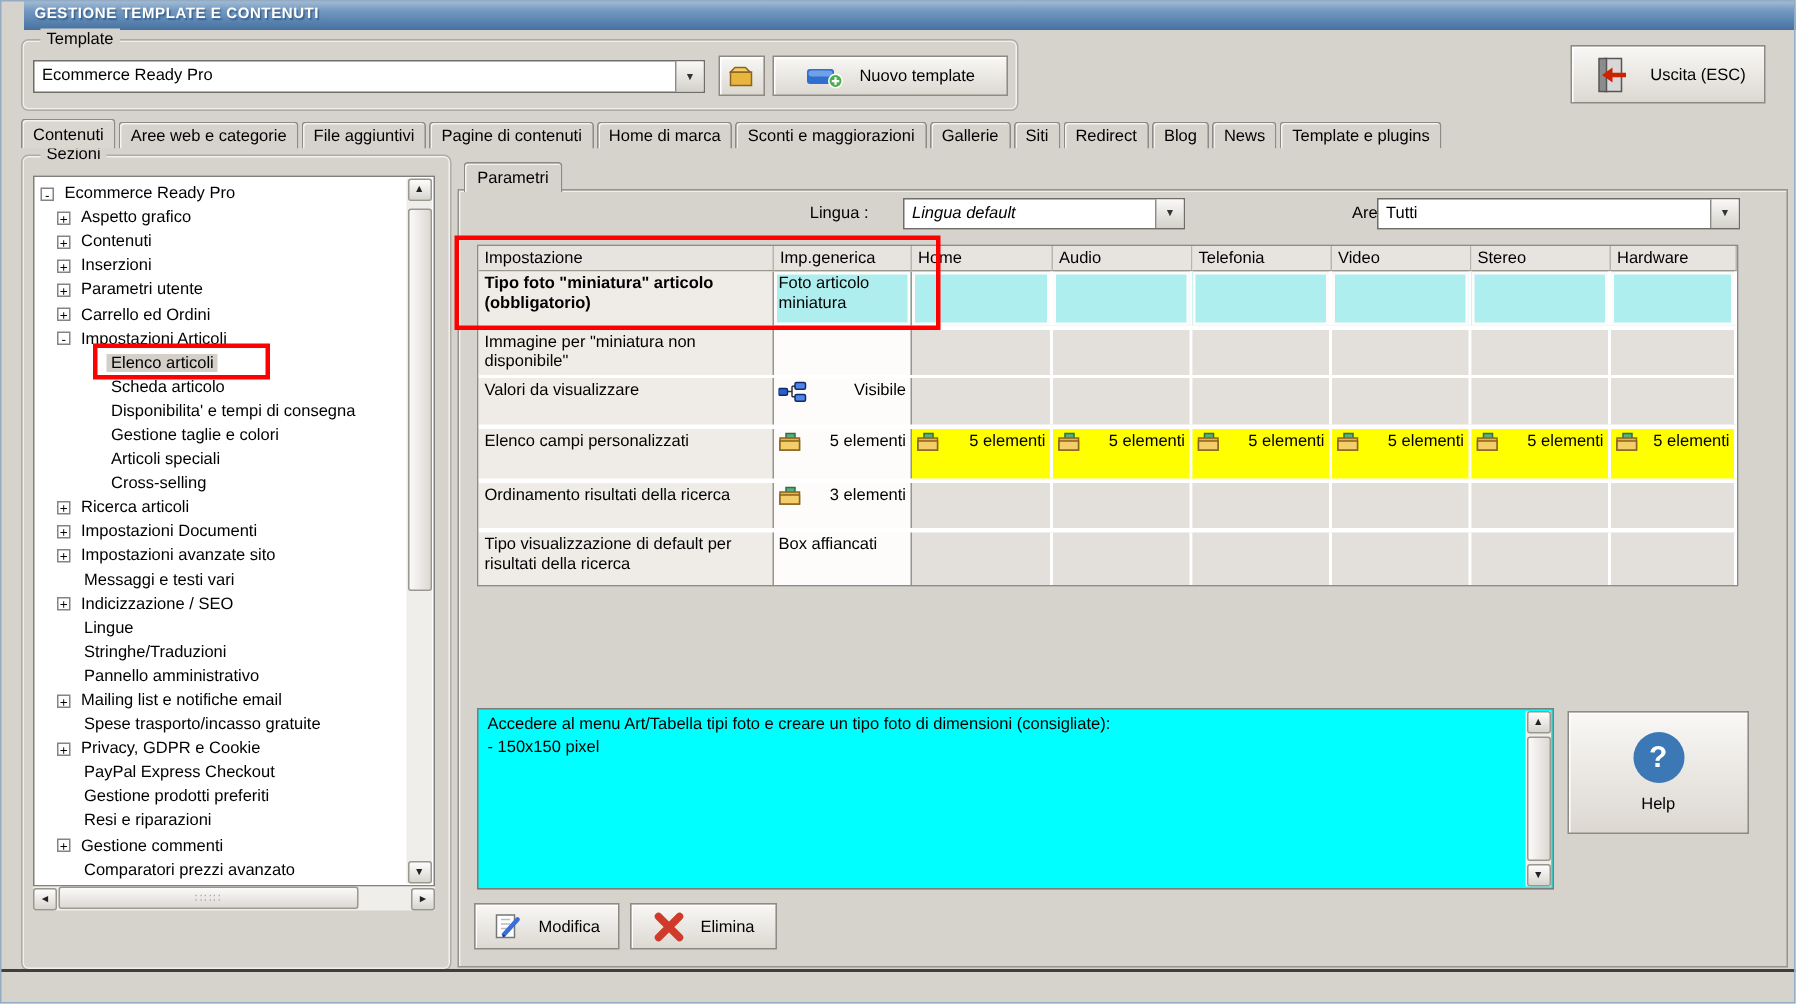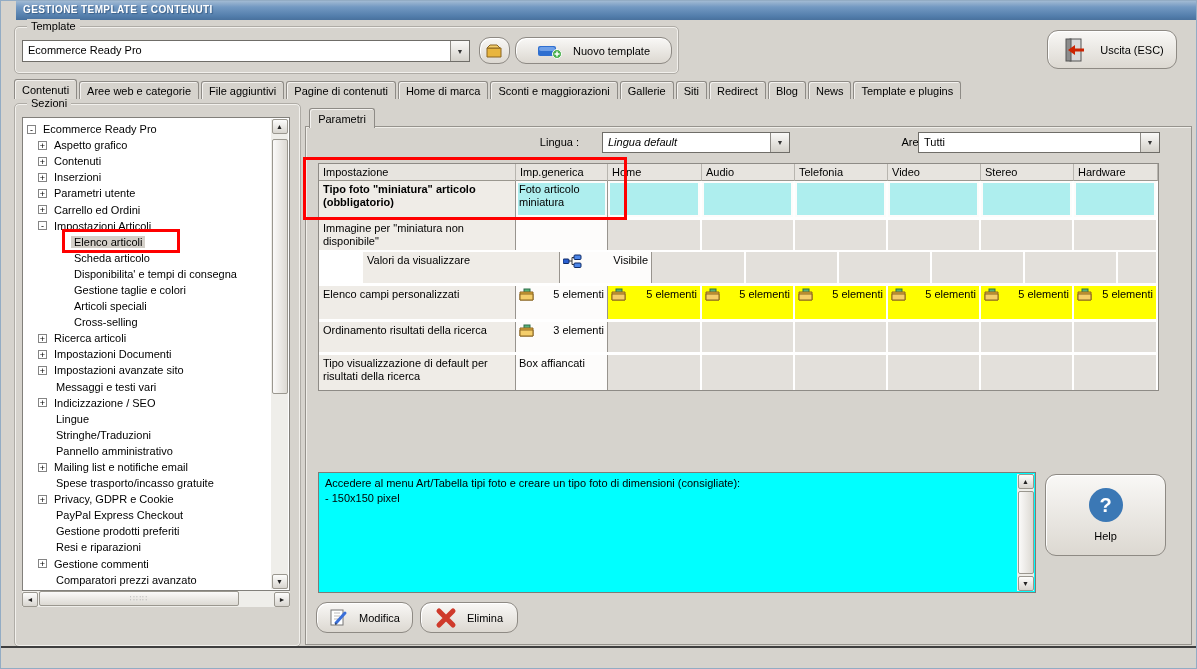--- a/index.html
+++ b/index.html
@@ -21,21 +21,21 @@
   .legend{position:absolute;top:-8px;left:12px;background:#D6D3CD;padding:0 4px;line-height:14px;}
   
   .tfield{position:absolute;background:#fff;border:1px solid #6F6D68;box-sizing:border-box;
     display:flex;align-items:stretch;}
   .tfield .txt{flex:1;padding:3px 5px 0 5px;white-space:nowrap;overflow:hidden;}
   .dbtn{width:18px;background:linear-gradient(#FAF9F7,#D4D1CA);border-left:1px solid #8E8B86;
     display:flex;align-items:center;justify-content:center;flex:none;}
   .dbtn::before{content:"▼";font-size:7px;color:#333;}
   
   .btn{position:absolute;background:linear-gradient(#F9F8F6,#DCD8D1);border:1px solid #8E8A84;
-    border-radius:11px;box-sizing:border-box;display:flex;align-items:center;justify-content:center;gap:10px;
+    border-radius:0;box-sizing:border-box;display:flex;align-items:center;justify-content:center;gap:10px;
     box-shadow:inset 1px 1px 0 #fff;}
   
   .tabstrip{position:absolute;left:14px;top:80px;height:19px;display:flex;align-items:flex-end;gap:2px;z-index:2;}
   .tab{height:17px;padding:0 7px;display:flex;align-items:center;background:#D6D3CD;
     border:1px solid #8E8B86;border-bottom:none;border-radius:3px 3px 0 0;box-shadow:inset 1px 1px 0 #F4F2EF;}
   .tab.sel{height:19px;background:#DAD7D1;}
   .ptab{position:absolute;left:309px;top:108px;width:64px;height:19px;background:#D6D3CD;
     border:1px solid #8E8B86;border-bottom:none;border-radius:3px 3px 0 0;
     display:flex;align-items:center;justify-content:center;z-index:3;box-shadow:inset 1px 1px 0 #F4F2EF;}
   .panel{position:absolute;left:305px;top:126px;width:887px;height:519px;border:1px solid #96938D;
@@ -348,21 +348,21 @@
   <div class="trow drow" style="height:29px;">
     <div class="lcell">Immagine per "miniatura non disponibile"</div>
     <div class="gcell"></div>
     <div class="scell"></div>
       <div class="scell"></div>
       <div class="scell"></div>
       <div class="scell"></div>
       <div class="scell"></div>
       <div class="scell"></div>
   </div>
-  <div class="trow drow" style="height:31px;padding-left:44px;">
+  <div class="trow drow" style="height:31px;">
     <div class="lcell">Valori da visualizzare</div>
     <div class="gcell vflex">
       <span class="icon">
         <svg width="19" height="15" viewBox="0 0 19 15">
             <path d="M6 7 H9 M9 3.5 V10.5 M9 3.5 H11 M9 10.5 H11" stroke="#333" stroke-width="1"></path>
             <rect x="0" y="5" width="6" height="4.5" rx="1" fill="#2A5FD0" stroke="#0E2B66"></rect>
             <rect x="11" y="1" width="7" height="4.5" rx="1" fill="#4D86E8" stroke="#0E2B66"></rect>
             <rect x="11" y="9" width="7" height="4.5" rx="1" fill="#4D86E8" stroke="#0E2B66"></rect>
           </svg>
       </span>

